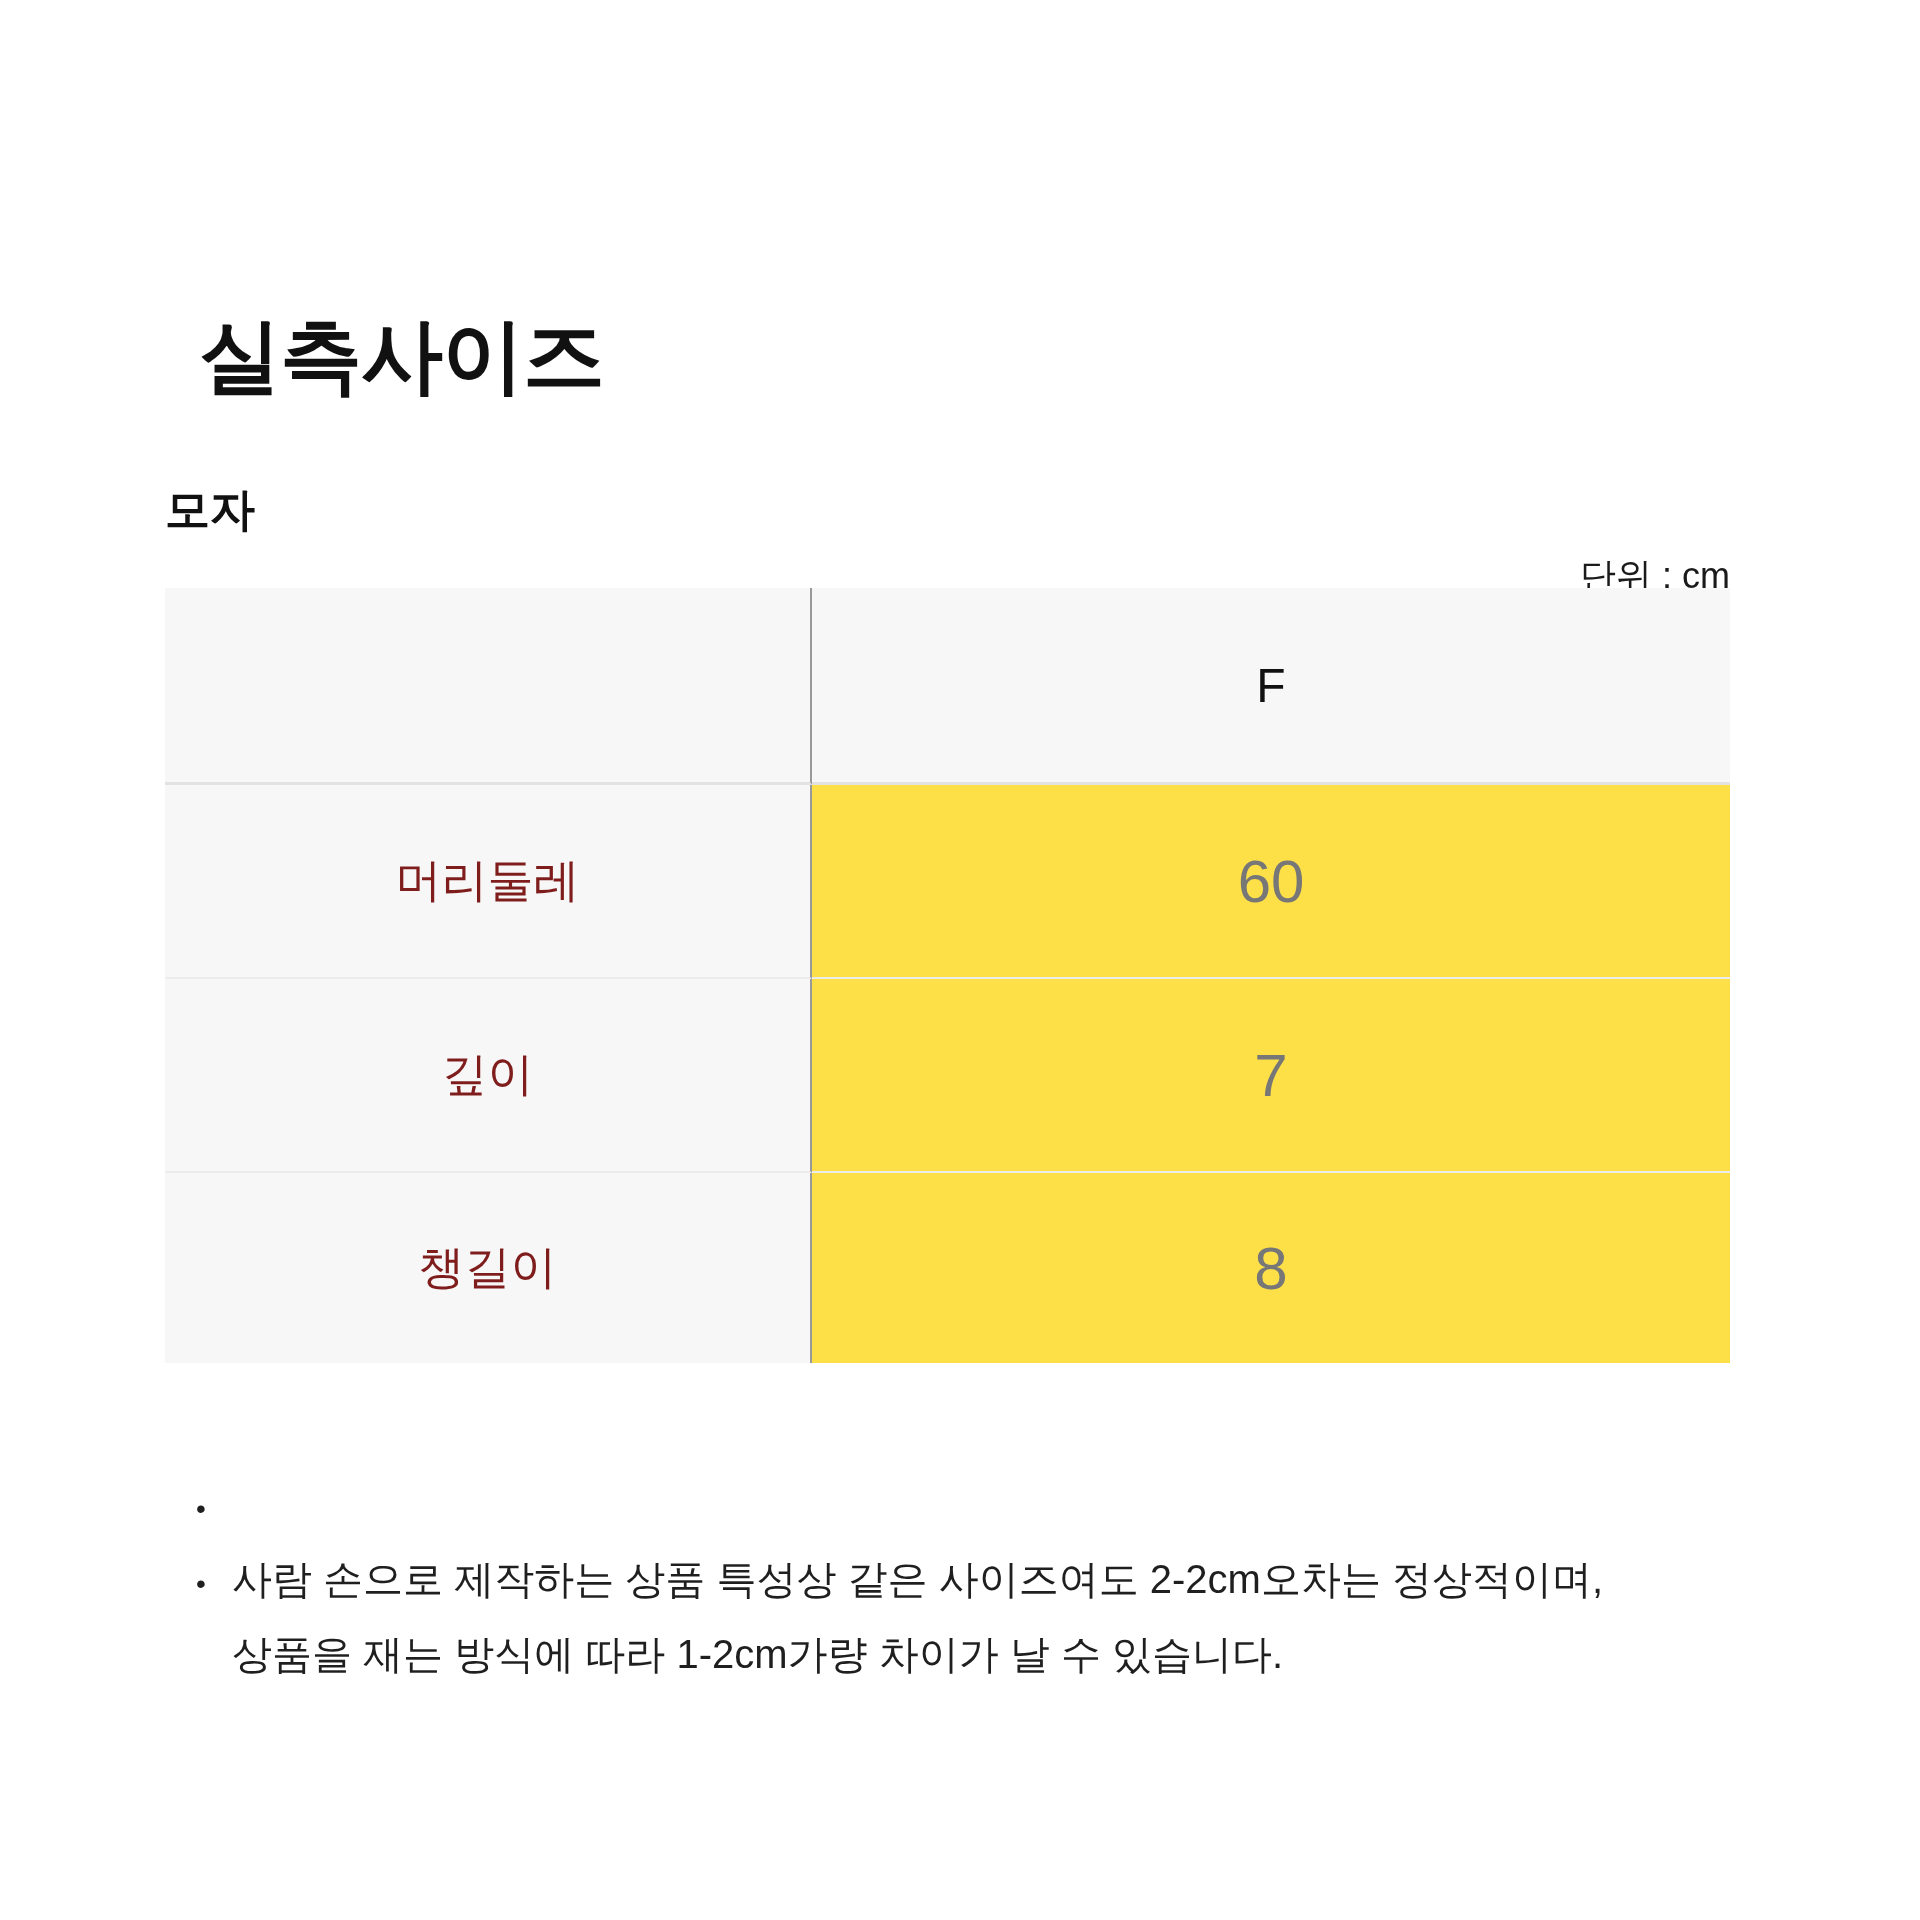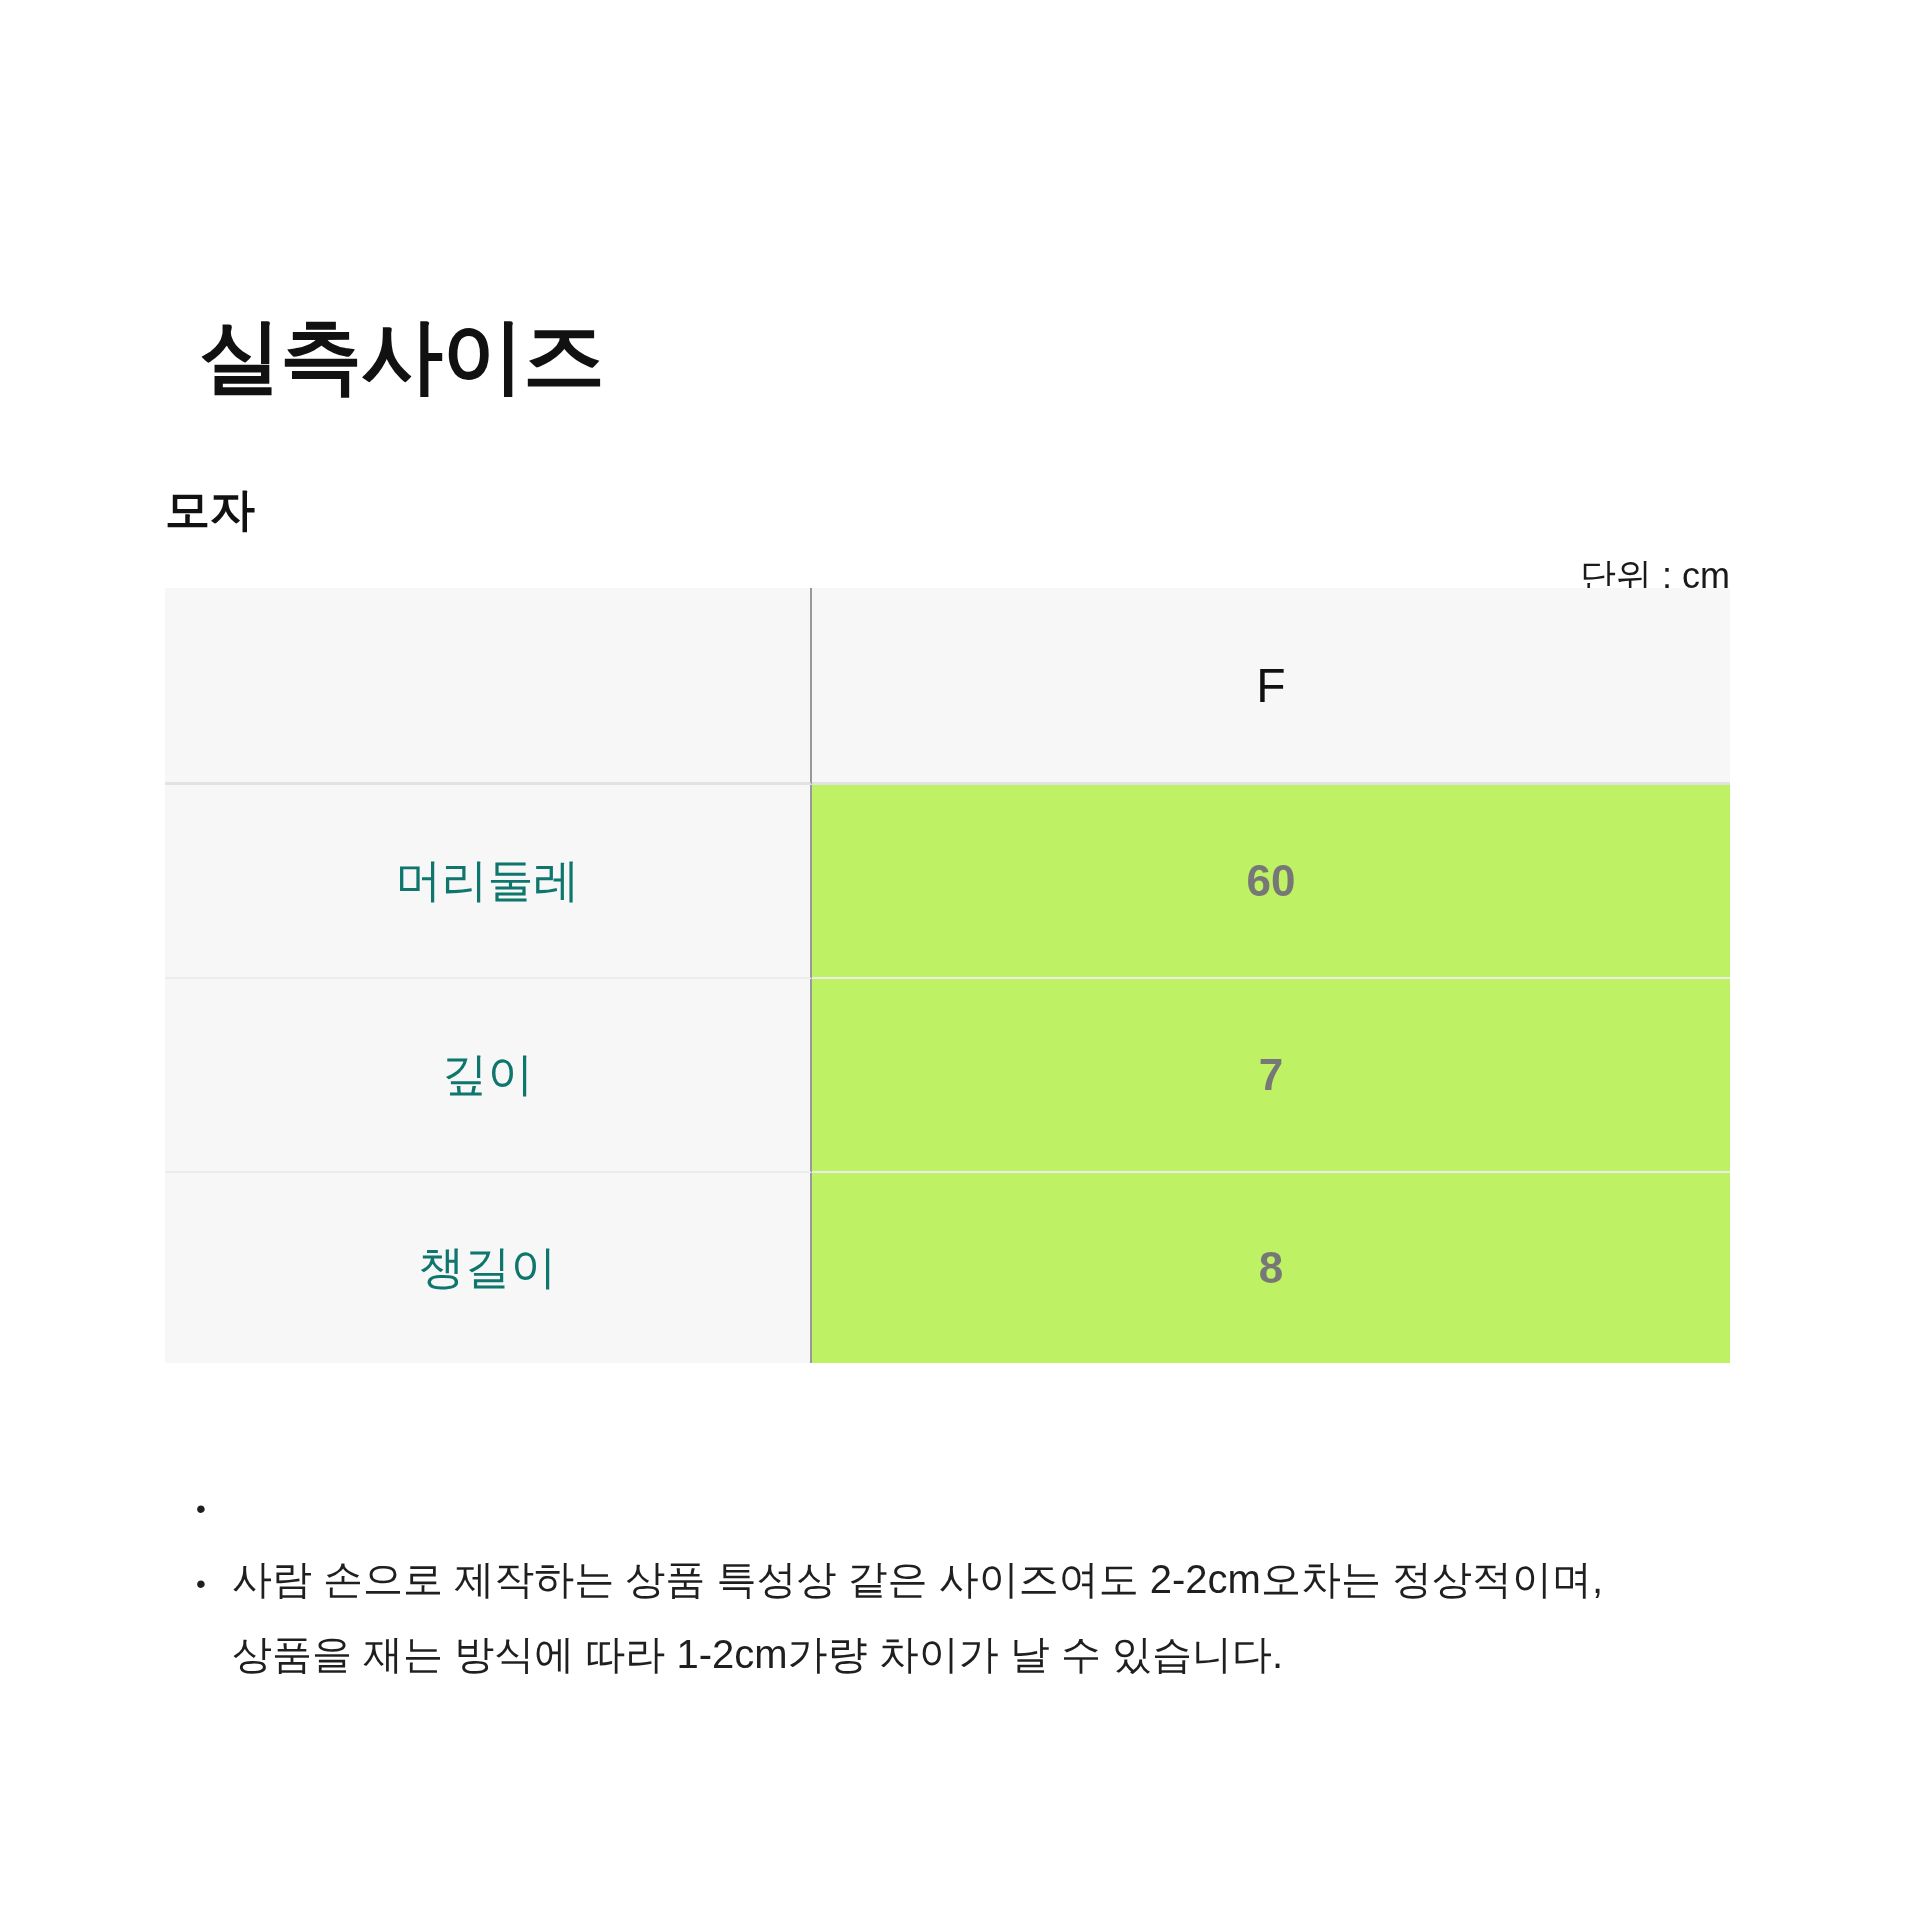--- a/index.html
+++ b/index.html
@@ -69,26 +69,26 @@
     font-weight: 500;
     color: #111111;
   }
   .row-body .cell { height: 194px; border-bottom: 2px solid #ececec; }
   .row-body.last .cell { height: 190px; border-bottom: none; }
 
   .cell.label-cell {
     background: #f7f7f7;
     font-size: 46px;
     font-weight: 400;
-    color: #0f766e;
+    color: #7f1d1d;
   }
   .cell.value-cell {
-    background: #bef264;
-    font-size: 44px;
-    font-weight: 700;
+    background: #fde047;
+    font-size: 60px;
+    font-weight: 400;
     color: #777777;
   }
 
   
   .trow { display: contents; }
 
   .notes {
     position: absolute;
     left: 196px;
     top: 1474px;

